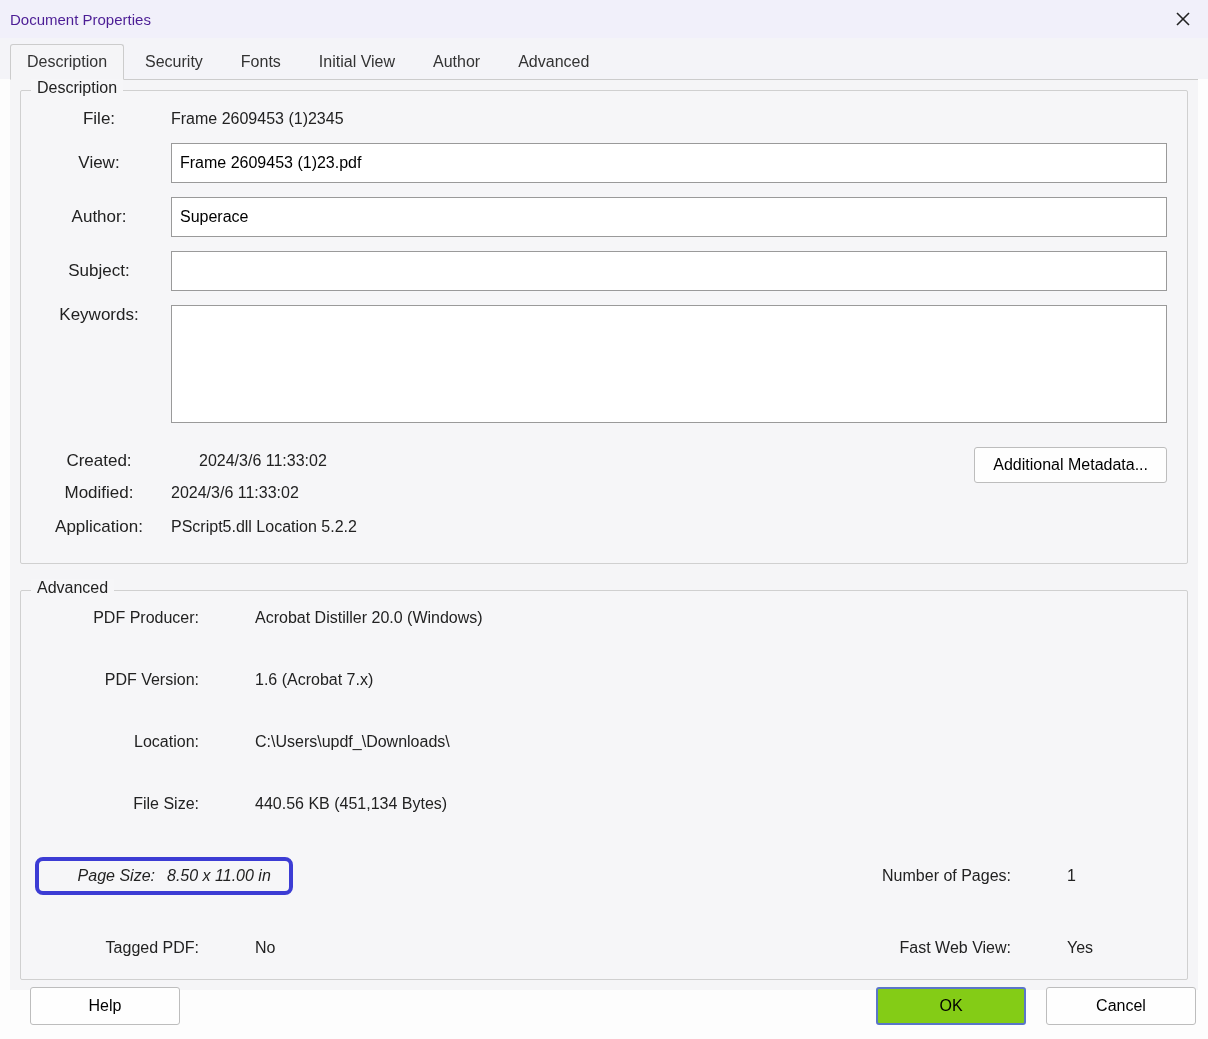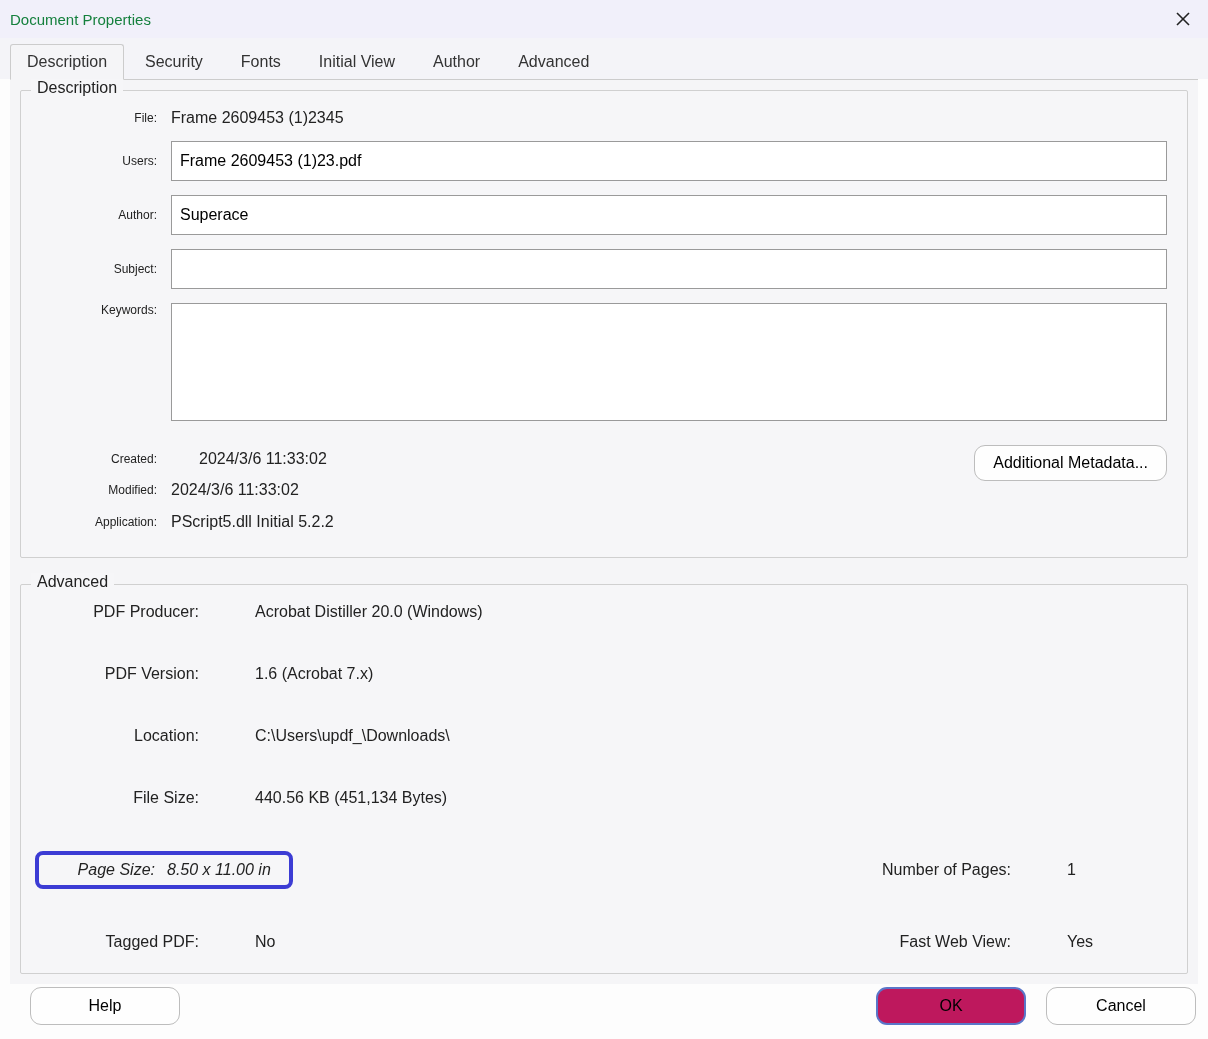--- a/index.html
+++ b/index.html
@@ -19,21 +19,21 @@
     .titlebar {
       display: flex;
       align-items: center;
       justify-content: space-between;
       padding: 8px 12px 8px 10px;
       background: #f1f0fa;
       height: 38px;
     }
     .titlebar-title {
       font-size: 15px;
-      color: #15803d;
+      color: #4c1d95;
     }
     .close-icon {
       width: 26px;
       height: 26px;
       display: flex;
       align-items: center;
       justify-content: center;
       cursor: pointer;
     }
     .close-icon svg {
@@ -89,23 +89,23 @@
       display: flex;
       align-items: center;
       margin-bottom: 14px;
     }
     .form-row.tall {
       align-items: flex-start;
       margin-bottom: 20px;
     }
     .label-cell {
       width: 130px;
-      text-align: right;
+      text-align: center;
       padding-right: 14px;
-      font-size: 12px;
+      font-size: 17px;
       color: #222;
     }
     .value-cell {
       flex: 1;
       font-size: 16px;
       color: #222;
     }
     .text-input {
       width: 100%;
       height: 40px;
@@ -133,21 +133,21 @@
     }
     .row-with-button .left-block {
       flex: 1;
     }
     .btn {
       padding: 8px 18px;
       font-size: 16px;
       font-family: inherit;
       background: #fefefe;
       border: 1px solid #bdbdbd;
-      border-radius: 11px;
+      border-radius: 3px;
       cursor: pointer;
     }
     .adv-grid {
       display: grid;
       grid-template-columns: 170px 1fr 170px 100px;
       row-gap: 16px;
       column-gap: 6px;
       align-items: center;
       gap: 44px;
     }
@@ -193,21 +193,21 @@
     .footer .spacer {
       flex: 1;
     }
     .footer .btn {
       min-width: 150px;
       height: 38px;
       margin-left: 20px;
     }
     .btn-primary {
       border: 2px solid #5a76c9;
-      background: #be185d;
+      background: #84cc16;
     }
     .btn-help {
       min-width: 150px;
       height: 38px;
     }
   </style>
 </head>
 <body>
 
 <div class="titlebar">
@@ -233,21 +233,21 @@
 
   <div class="fieldset">
     <span class="fieldset-legend">Description</span>
 
     <div class="form-row">
       <div class="label-cell">File:</div>
       <div class="value-cell">Frame 2609453 (1)2345</div>
     </div>
 
     <div class="form-row">
-      <div class="label-cell">Users:</div>
+      <div class="label-cell">View:</div>
       <div class="value-cell">
         <input type="text" class="text-input" value="Frame 2609453 (1)23.pdf" style="">
       </div>
     </div>
 
     <div class="form-row">
       <div class="label-cell">Author:</div>
       <div class="value-cell">
         <input type="text" class="text-input" value="Superace" style="">
       </div>
@@ -277,21 +277,21 @@
       <button class="btn">Additional Metadata...</button>
     </div>
 
     <div class="form-row">
       <div class="label-cell">Modified:</div>
       <div class="value-cell">2024/3/6 11:33:02</div>
     </div>
 
     <div class="form-row" style="margin-bottom:4px;">
       <div class="label-cell">Application:</div>
-      <div class="value-cell">PScript5.dll Initial 5.2.2</div>
+      <div class="value-cell">PScript5.dll Location 5.2.2</div>
     </div>
   </div>
 
   <div class="fieldset" style="margin-top:26px;">
     <span class="fieldset-legend">Advanced</span>
 
     <div class="adv-grid">
       <div class="adv-label">PDF Producer:</div>
       <div class="adv-value span3">Acrobat Distiller 20.0 (Windows)</div>
 

